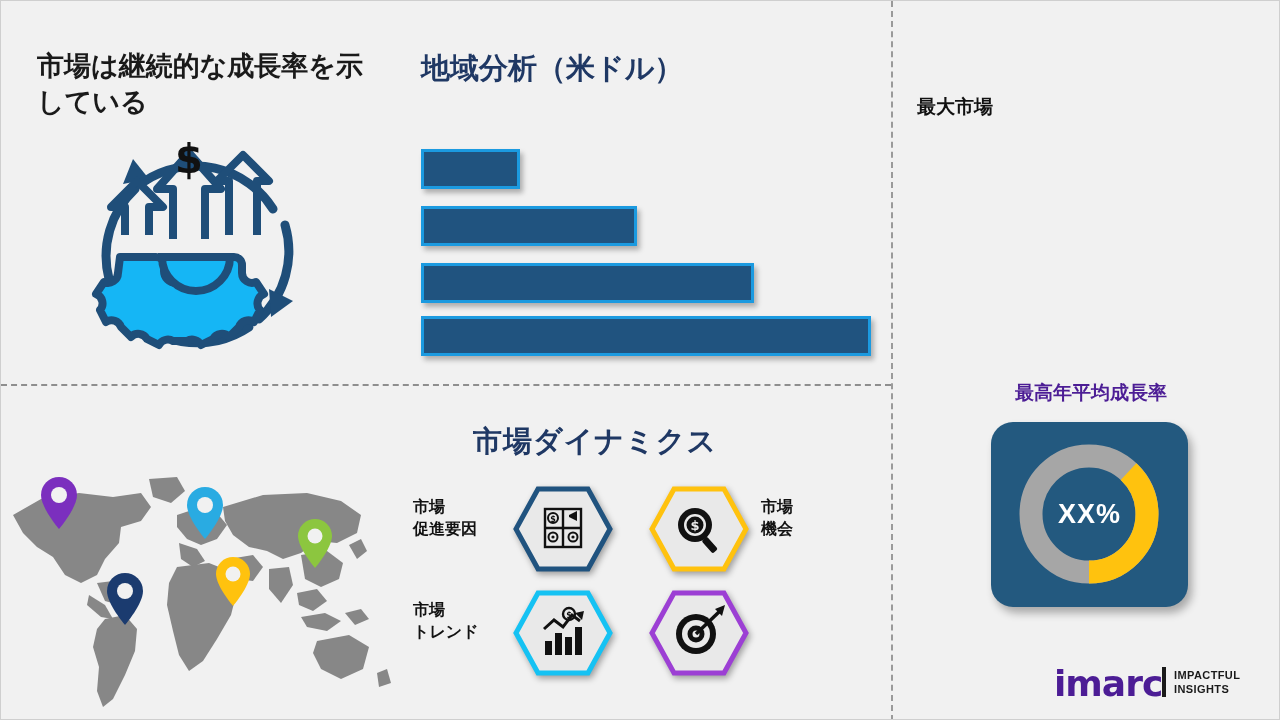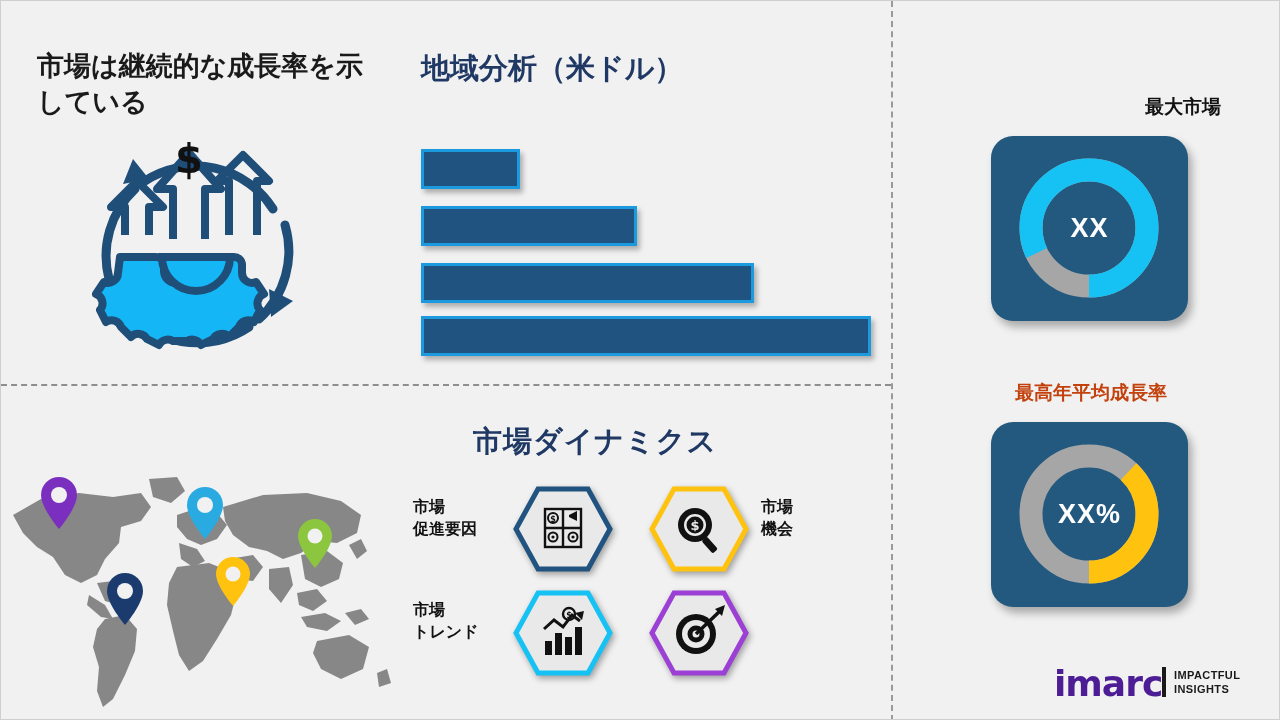--- a/index.html
+++ b/index.html
@@ -39,26 +39,26 @@
   #title-regional{
     position:absolute;left:150px;top:424px;width:260px;
     font-size:29px;color:#1f3864;font-weight:bold;text-align:left;
   }
   #title-dynamics{
     position:absolute;left:472px;top:421px;width:340px;
     font-size:29px;color:#1f3864;font-weight:bold;text-align:left;
     letter-spacing:1px;
   }
   #title-largest{
-    position:absolute;left:960px;top:93px;width:260px;
-    font-size:19px;text-align:right;color:#111;font-weight:bold;
+    position:absolute;left:916px;top:93px;width:260px;
+    font-size:19px;text-align:left;color:#111;font-weight:bold;
   }
   #title-cagr{
     position:absolute;left:960px;top:379px;width:260px;
-    font-size:19px;text-align:center;color:#c2410c;font-weight:bold;
+    font-size:19px;text-align:center;color:#4c1d95;font-weight:bold;
   }
 
   
   #growth-icon{position:absolute;left:72px;top:128px;width:246px;height:240px;}
 
   
   #bar-chart{position:absolute;left:418px;top:146px;width:460px;height:200px;}
   .bar{
     position:absolute;
     background:#20537f;
@@ -292,29 +292,20 @@
         <circle cx="47" cy="45" r="14" fill="#e9e9e9"></circle>
         <circle cx="47" cy="45" r="8.5" fill="#111"></circle>
         <circle cx="47" cy="45" r="3.5" fill="#e9e9e9"></circle>
         <line x1="47" y1="45" x2="71" y2="22" stroke="#111" stroke-width="3.5"></line>
         <path d="M66 20 l10 -4 l-3 11 Z" fill="#111"></path>
       </g>
     </svg>
   </div>
 
   <div id="title-largest">最大市場</div>
-  <div class="donut-card" id="card-largest">
-    <svg class="donut-svg" viewBox="0 0 197 185">
-
-      <circle cx="98" cy="92" r="58" fill="none" stroke="#a6a6a6" stroke-width="23"></circle>
-
-      <circle cx="98" cy="92" r="58" fill="none" stroke="#15c2f3" stroke-width="23" stroke-dasharray="298.8 364.4" transform="rotate(-90 98 92) scale(-1,1) translate(-196,0)"></circle>
-    </svg>
-    <div class="donut-label">XX</div>
-  </div>
 
   <div id="title-cagr">最高年平均成長率</div>
   <div class="donut-card" id="card-cagr">
     <svg class="donut-svg" viewBox="0 0 197 185">
       <circle cx="98" cy="92" r="58" fill="none" stroke="#a6a6a6" stroke-width="23"></circle>
       <circle cx="98" cy="92" r="58" fill="none" stroke="#ffc20e" stroke-width="23" stroke-dasharray="138.5 364.4" transform="rotate(-90 98 92) scale(-1,1) translate(-196,0)"></circle>
     </svg>
     <div class="donut-label">XX%</div>
   </div>
 

